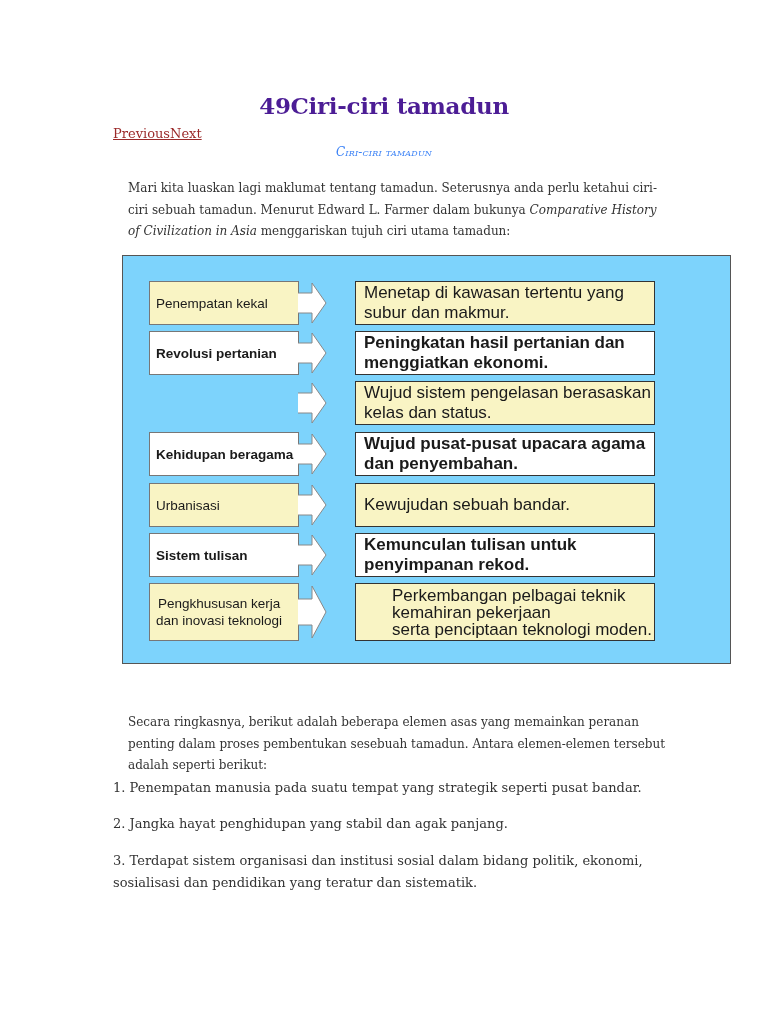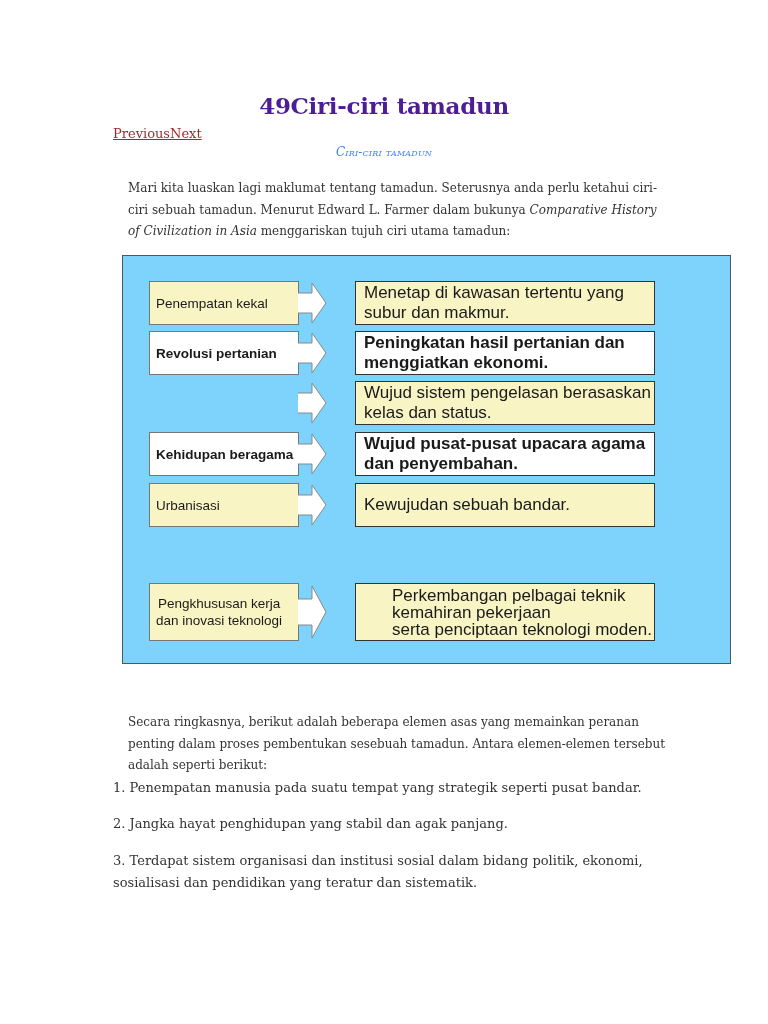--- a/index.html
+++ b/index.html
@@ -100,20 +100,27 @@
       </svg>
     <div class="rbox">Wujud pusat-pusat upacara agama dan penyembahan.</div>
   </div>
   <div class="row yellow" style="top:227px">
     <div class="lbox">Urbanisasi</div>
     <svg class="arrow" viewBox="0 0 30 44">
         <path d="M0 12 L14 12 L14 2 L28 22 L14 42 L14 32 L0 32" fill="#ffffff" stroke="#888" stroke-width="1"></path>
       </svg>
     <div class="rbox">Kewujudan sebuah bandar.</div>
   </div>
+  <div class="row white" style="top:277px">
+    <div class="lbox">Sistem tulisan</div>
+    <svg class="arrow" viewBox="0 0 30 44">
+        <path d="M0 12 L14 12 L14 2 L28 22 L14 42 L14 32 L0 32" fill="#ffffff" stroke="#888" stroke-width="1"></path>
+      </svg>
+    <div class="rbox">Kemunculan tulisan untuk penyimpanan rekod.</div>
+  </div>
   <div class="row yellow tall" style="top:327px">
     <div class="lbox" style="flex-direction:column;align-items:flex-start;justify-content:center;">
       <span style="padding-left:2px">Pengkhususan kerja</span>
       <span>dan inovasi teknologi</span>
     </div>
     <svg class="arrow" viewBox="0 0 30 58">
         <path d="M0 16 L14 16 L14 3 L28 29 L14 55 L14 42 L0 42" fill="#ffffff" stroke="#888" stroke-width="1"></path>
       </svg>
     <div class="rbox" style="flex-direction:column;align-items:flex-start;justify-content:center;padding-left:36px;">
       <span>Perkembangan pelbagai teknik kemahiran pekerjaan</span>

